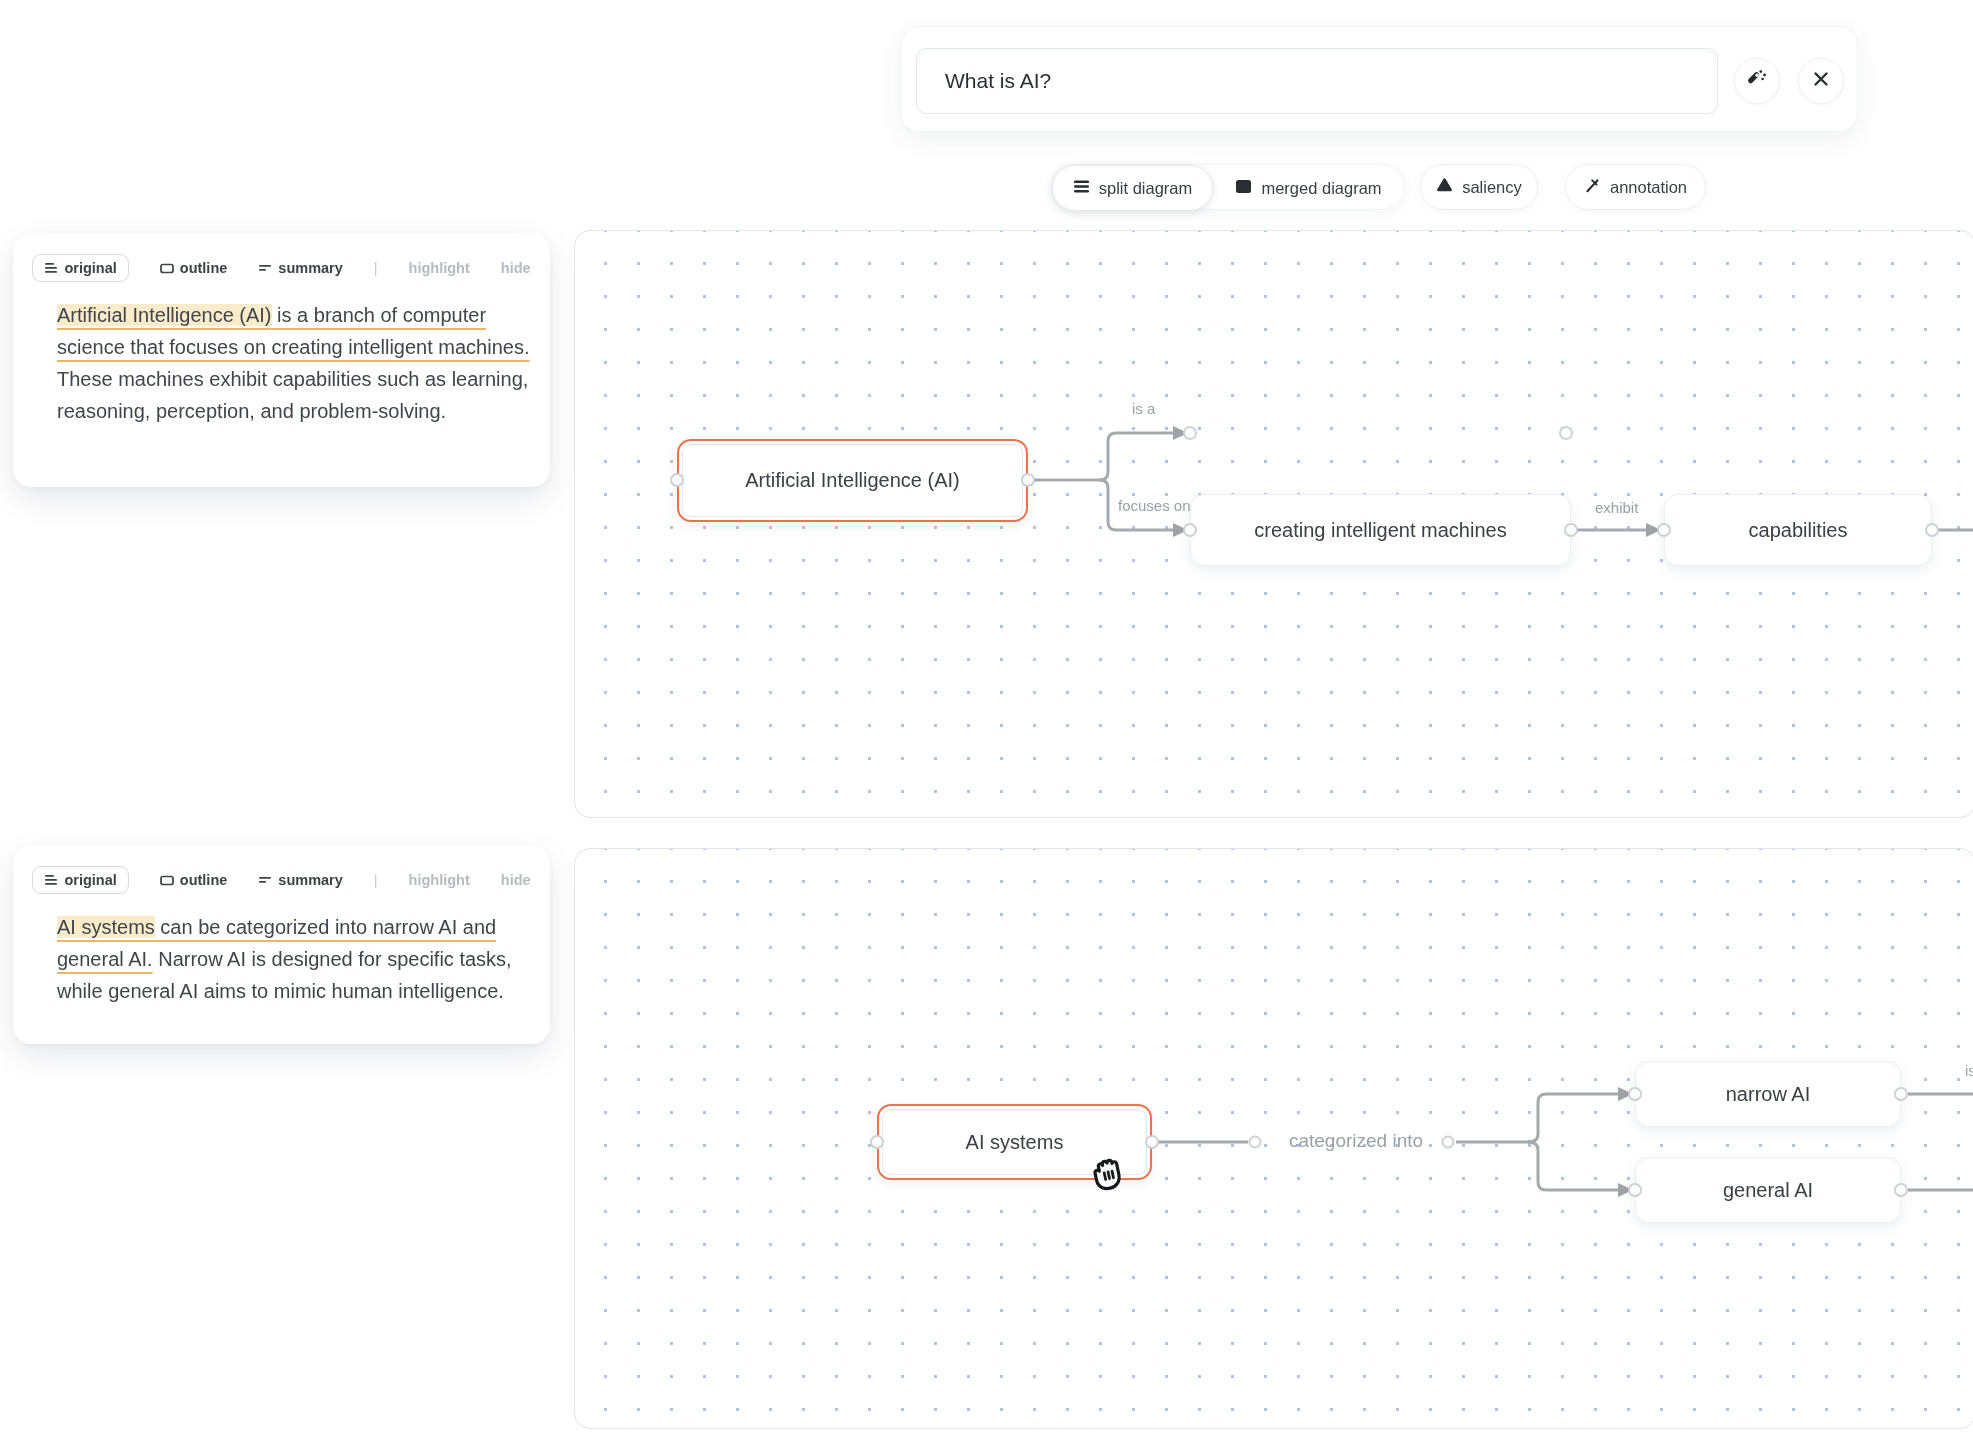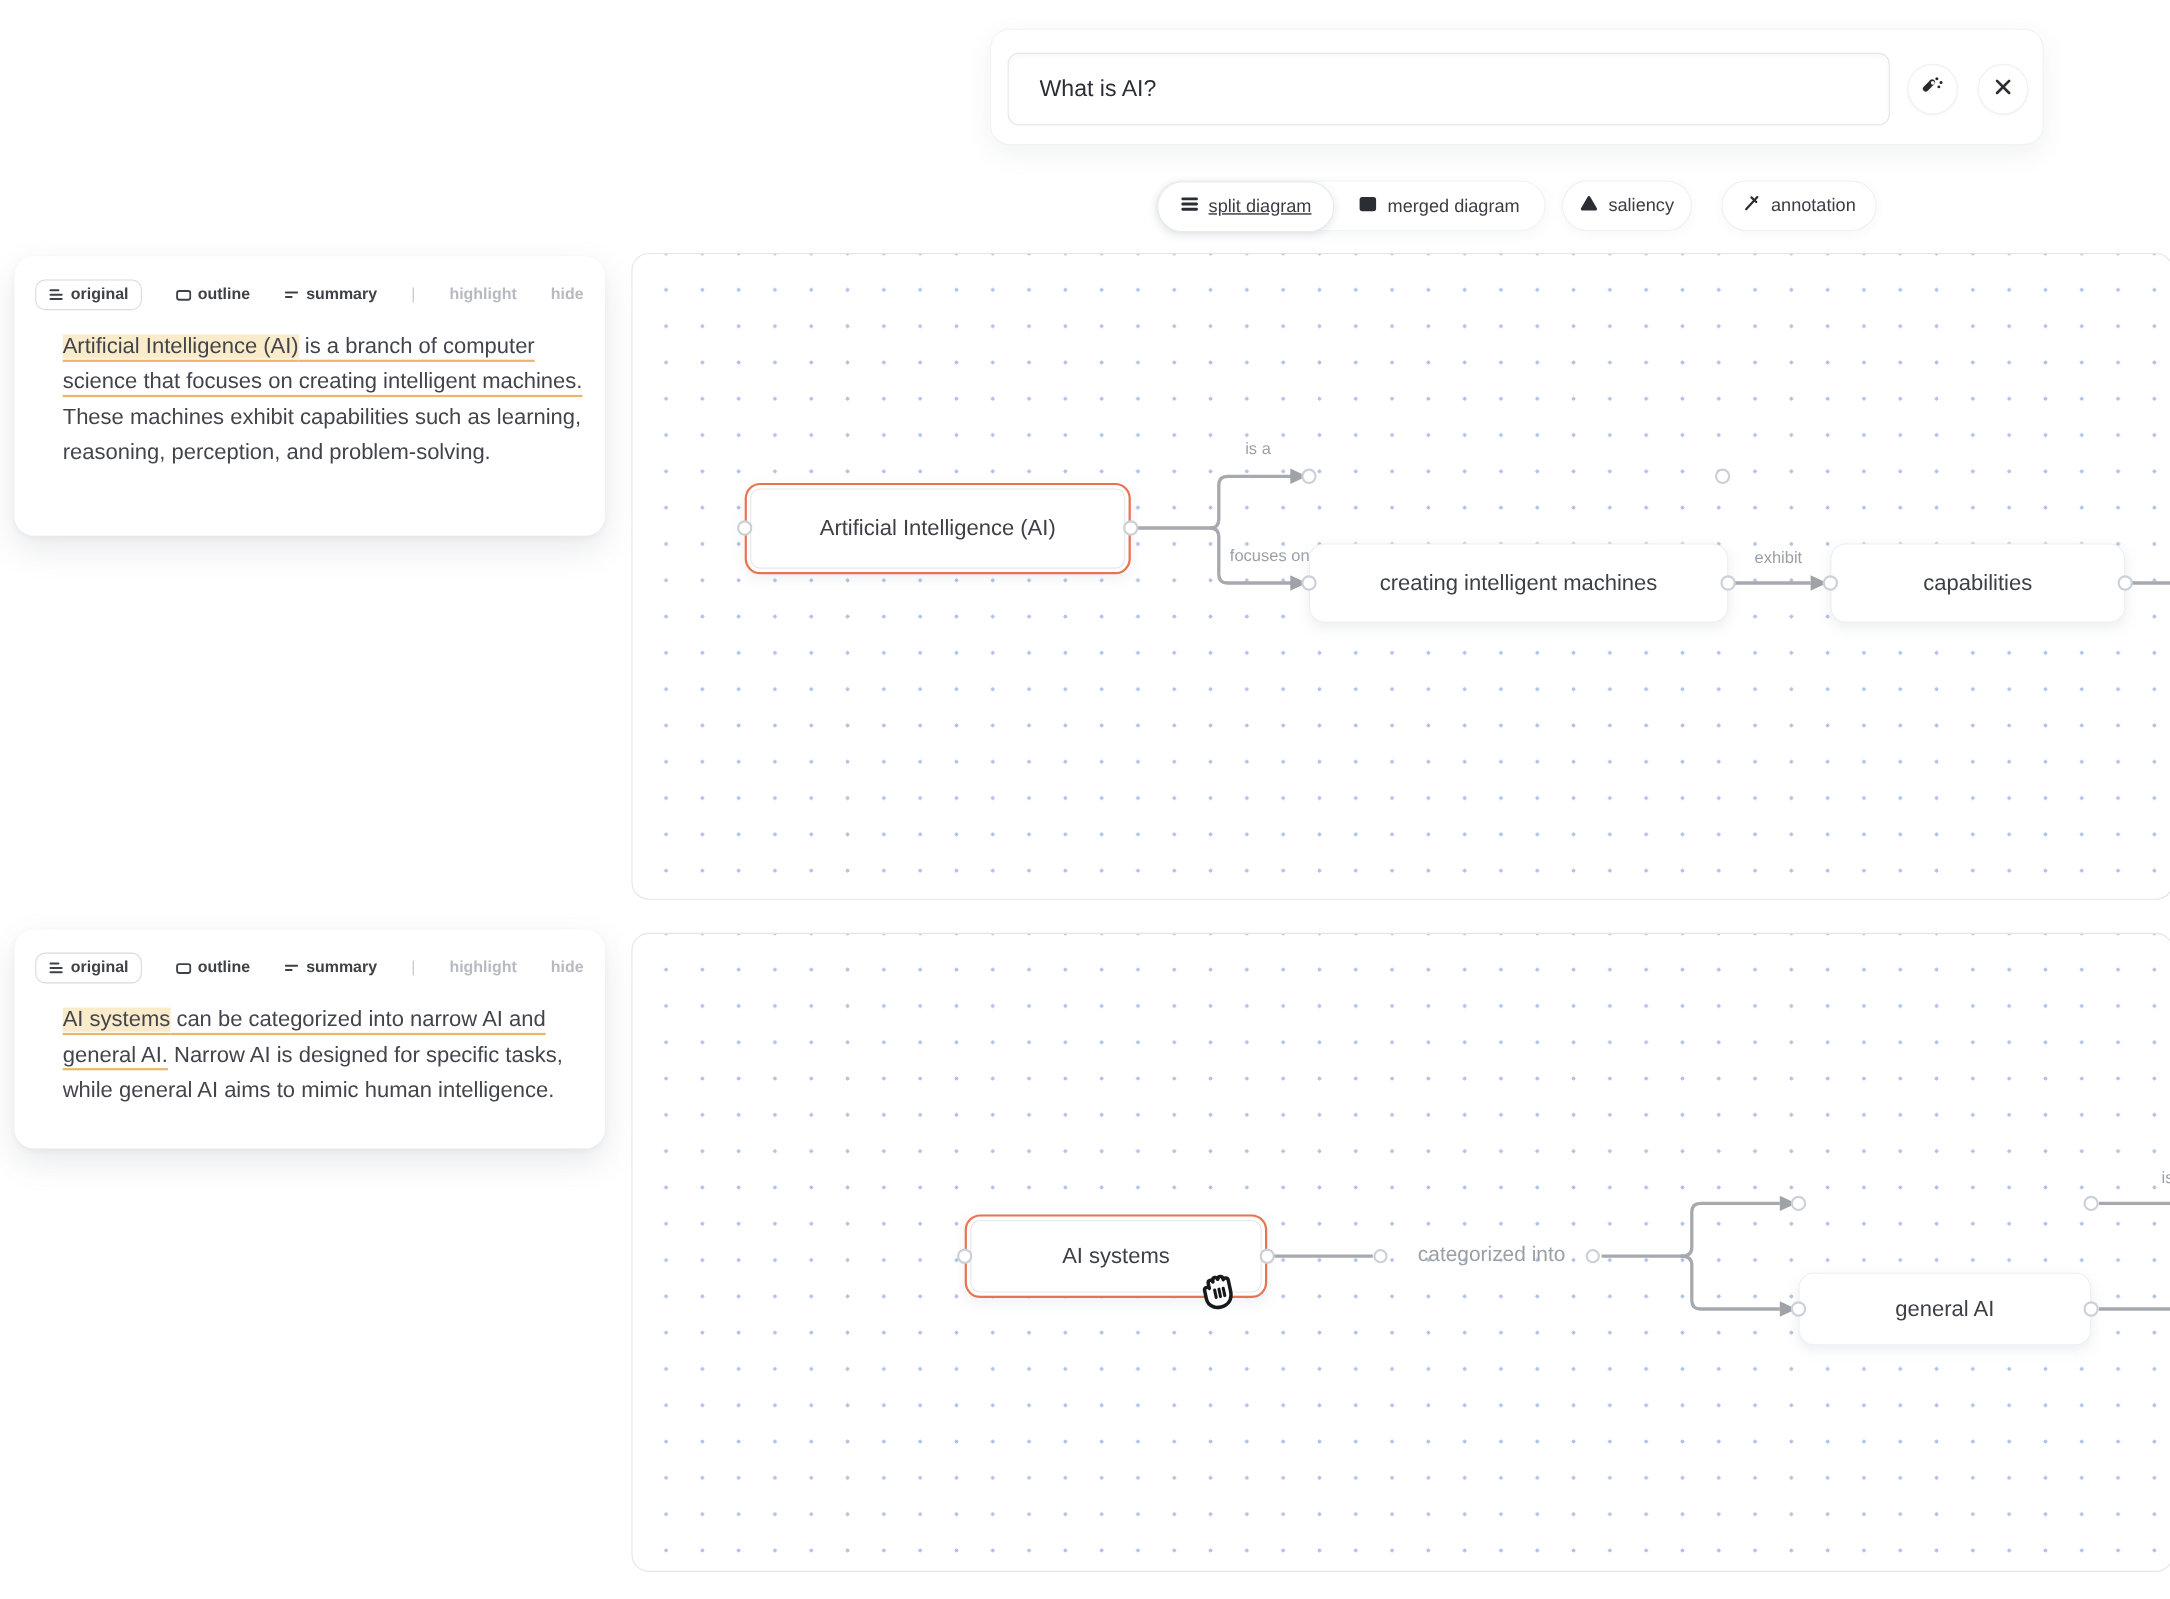--- a/index.html
+++ b/index.html
@@ -20,21 +20,21 @@
   .btn-wand { left:833px; } .btn-close { left:897px; }
 
   
   .chip-row { position:absolute; top:164px; left:0; width:100%; height:46px; }
   .seg-group { position:absolute; left:1051px; width:354px; height:46px;
     background:#fff; border:1px solid #f2f3f6; border-radius:23px;
     box-shadow:0 3px 12px rgba(70,80,100,.06); }
   .seg-active { position:absolute; left:0; top:0; width:161px; height:46px;
     background:#fff; border:1px solid #e8eaee; border-radius:23px;
     box-shadow:0 2px 8px rgba(50,60,80,.12); z-index:2;
-    display:flex; align-items:center; justify-content:center; gap:9px;text-decoration:underline; }
+    display:flex; align-items:center; justify-content:center; gap:9px; }
   .seg-plain { position:absolute; left:161px; right:0; top:0; height:46px;
     display:flex; align-items:center; justify-content:center; gap:9px; }
   .chip { position:absolute; height:46px; background:#fff; border:1px solid #eef0f3;
     border-radius:23px; box-shadow:0 2px 10px rgba(70,80,100,.05);
     display:flex; align-items:center; justify-content:center; gap:9px; }
   .chip-saliency { left:1420px; width:118px; }
   .chip-annotation { left:1565px; width:141px; }
   .chip-label { font-size:16.5px; color:#3a3e44; }
 
   
@@ -237,20 +237,21 @@
     <path d="M881 293 H955"></path>
     <path d="M953 293 Q963 293 963 285 V253 Q963 245 971 245 H1043"></path>
     <path d="M953 293 Q963 293 963 301 V333 Q963 341 971 341 H1043"></path>
     <polygon points="1043,238 1058,245 1043,252"></polygon>
     <polygon points="1043,334 1058,341 1043,348"></polygon>
     <path d="M1333 245 H1402"></path>
     <path d="M1333 341 H1402"></path>
   </svg>
 
   <div class="node selected" style="left:302px; top:255px; width:275px; height:76px;">AI systems</div>
+  <div class="node" style="left:1060px; top:212px; width:266px; height:66px;">narrow AI</div>
   <div class="node" style="left:1060px; top:308px; width:266px; height:66px;">general AI</div>
 
   <div class="handle" style="left:302px; top:293px;"></div>
   <div class="handle" style="left:577px; top:293px;"></div>
   <div class="handle sm" style="left:680px; top:293px;"></div>
   <div class="handle sm" style="left:873px; top:293px;"></div>
   <div class="handle" style="left:1060px; top:245px;"></div>
   <div class="handle" style="left:1326px; top:245px;"></div>
   <div class="handle" style="left:1060px; top:341px;"></div>
   <div class="handle" style="left:1326px; top:341px;"></div>

